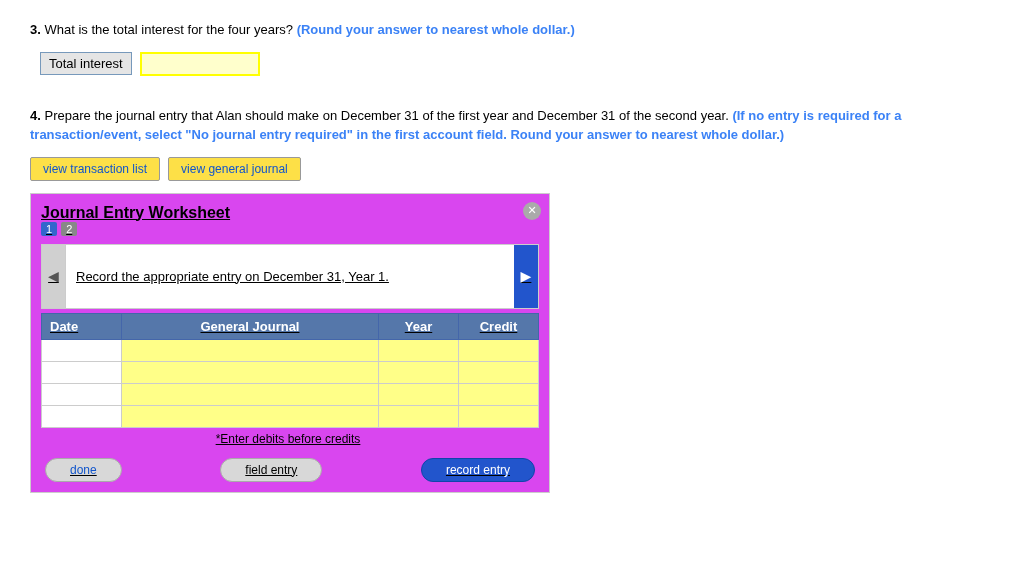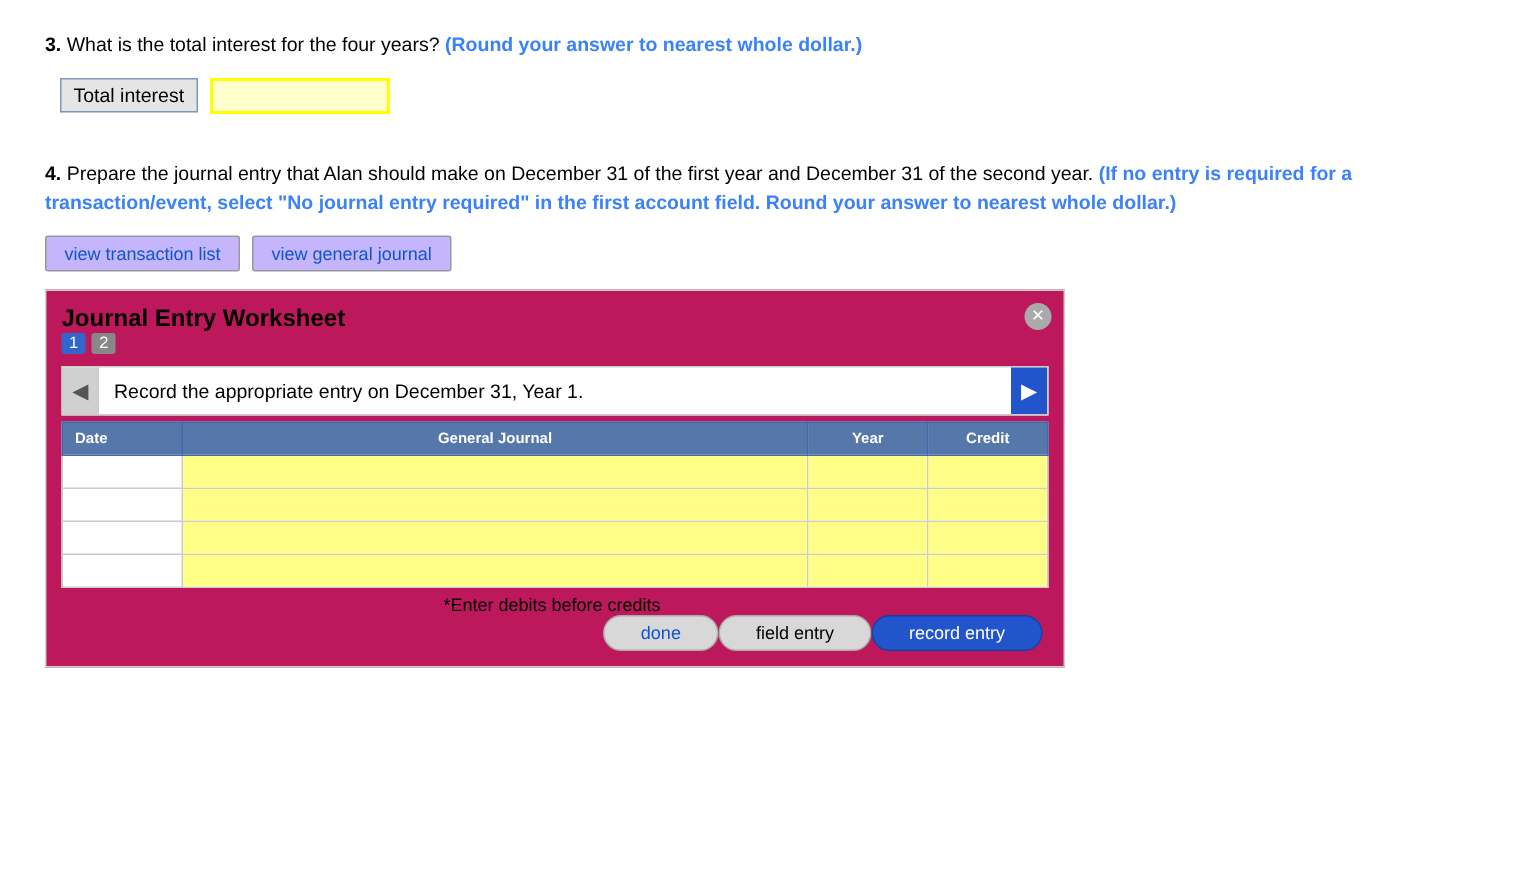--- a/index.html
+++ b/index.html
@@ -52,33 +52,34 @@
     .question-4 {
       margin-top: 30px;
     }
     .btn-row {
       display: flex;
       gap: 8px;
       margin: 12px 0;
     }
     .btn-transaction, .btn-journal {
       border: 1px solid #999;
-      background: #c4b5fd;
+      background: #fde047;
       padding: 4px 12px;
       font-size: 12px;
       color: #1155cc;
       cursor: pointer;
       border-radius: 2px;
     }
     .journal-worksheet {
       border: 1px solid #ccc;
-      background: #be185d;
-      width: 680px;
+      background: #d946ef;
+      width: 520px;
       padding: 10px;
       position: relative;
+      text-decoration: underline;
     }
     .worksheet-title {
       font-size: 16px;
       font-weight: bold;
       margin-bottom: 8px;
       color: #000;
     }
     .close-btn {
       position: absolute;
       top: 8px;
@@ -124,21 +125,21 @@
       display: flex;
       align-items: center;
       justify-content: center;
       cursor: pointer;
       border-right: 1px solid #ccc;
       font-size: 14px;
       color: #555;
     }
     .nav-description {
       flex: 1;
-      padding: 8px 10px;
+      padding: 24px 10px;
       font-size: 13px;
       color: #000;
       border-radius: 11px;
     }
     .nav-right-arrow {
       width: 24px;
       background: #2255cc;
       display: flex;
       align-items: center;
       justify-content: center;
@@ -148,21 +149,21 @@
     }
     .journal-table {
       width: 100%;
       border-collapse: collapse;
       margin-top: 4px;
       background: #fff;
     }
     .journal-table th {
       background: #5577aa;
       color: #fff;
-      font-size: 10px;
+      font-size: 13px;
       font-weight: bold;
       padding: 5px 8px;
       text-align: center;
       border: 1px solid #4466aa;
       margin-left: 22px;
     }
     .journal-table th.date-col {
       text-align: left;
       width: 80px;
     }
@@ -195,21 +196,22 @@
     }
     .enter-note {
       text-align: center;
       font-size: 12px;
       color: #000;
       margin-top: 4px;
       padding-right: 4px;
     }
     .bottom-btn-row {
       display: flex;
-      justify-content: flex-end;
+      justify-content: space-between;
+      margin-top: 12px;
       padding: 0 4px;
     }
     .btn-done {
       background: #d8d8d8;
       border: 1px solid #aaa;
       border-radius: 12px;
       padding: 4px 24px;
       font-size: 12px;
       color: #1155cc;
       cursor: pointer;

